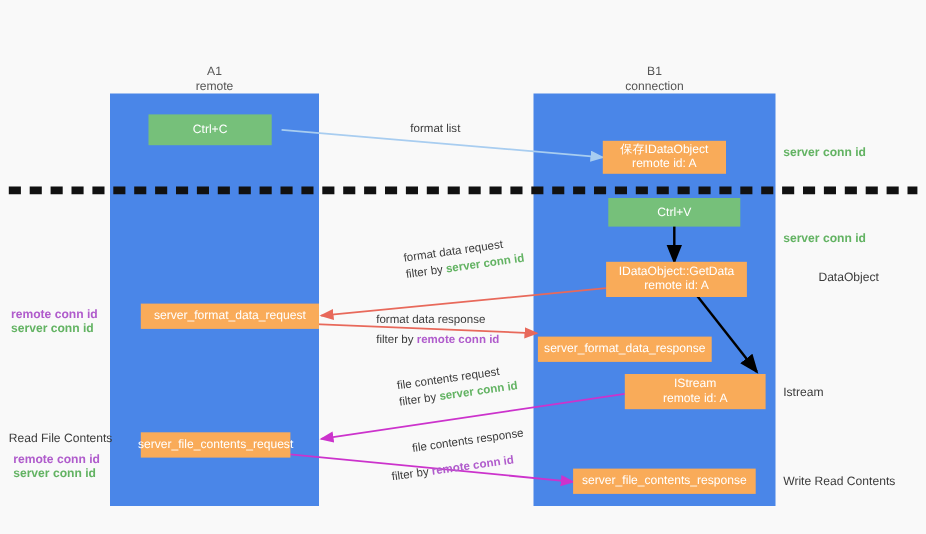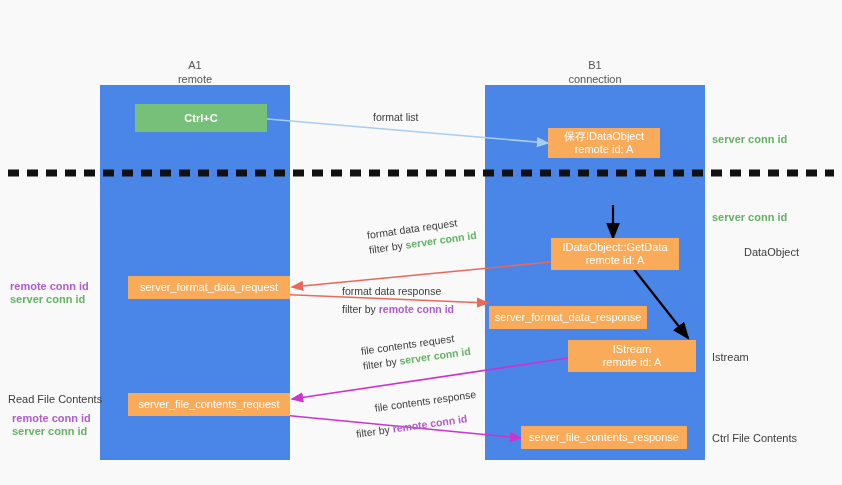--- a/index.html
+++ b/index.html
@@ -94,49 +94,52 @@
 
     <line x1="128" y1="288" x2="488" y2="303" stroke="#e8695b" stroke-width="1.6" marker-end="url(#ah-red)"></line>
 
     <line x1="568" y1="358" x2="292" y2="399" stroke="#cc33cc" stroke-width="1.6" marker-end="url(#ah-mag)"></line>
 
     <line x1="128" y1="400" x2="521" y2="438" stroke="#cc33cc" stroke-width="1.6" marker-end="url(#ah-mag)"></line>
 
     <line x1="8" y1="173" x2="834" y2="173" stroke="#111111" stroke-width="7" stroke-dasharray="11 8"></line>
   </svg>
 
-  <div class="box green" style="left:135px;top:104px;width:132px;height:28px;font-weight:bold;">
+  <div class="box green" style="left:135px;top:104px;width:112px;height:28px;">
     <span class="ln">Ctrl+C</span>
   </div>
 
   <div class="box orange" style="left:548px;top:128px;width:112px;height:30px;">
     <span class="ln">保存IDataObject</span>
     <span class="ln">remote id: A</span>
   </div>
 
+  <div class="box green" style="left:553px;top:180px;width:120px;height:26px;">
+    <span class="ln">Ctrl+V</span>
+  </div>
 
   <div class="box orange" style="left:551px;top:238px;width:128px;height:32px;">
     <span class="ln">IDataObject::GetData</span>
     <span class="ln">remote id: A</span>
   </div>
 
   <div class="box orange" style="left:568px;top:340px;width:128px;height:32px;">
     <span class="ln">IStream</span>
     <span class="ln">remote id: A</span>
   </div>
 
   <div class="box orange" style="left:128px;top:276px;width:162px;height:23px;">
     <span class="ln">server_format_data_request</span>
   </div>
 
   <div class="box orange" style="left:489px;top:306px;width:158px;height:23px;">
     <span class="ln">server_format_data_response</span>
   </div>
 
-  <div class="box orange" style="left:128px;top:393px;width:162px;height:23px;">
+  <div class="box orange" style="left:128px;top:393px;width:136px;height:23px;">
     <span class="ln">server_file_contents_request</span>
   </div>
 
   <div class="box orange" style="left:521px;top:426px;width:166px;height:23px;">
     <span class="ln">server_file_contents_response</span>
   </div>
 
   <div class="ann" style="left:373px;top:110px;">
     <span class="r1">format list</span>
   </div>
@@ -158,21 +161,21 @@
 
   <div class="ann rot" style="left:352px;top:404px;">
     <span class="r1" style="margin-left:22px;">file contents response</span>
     <span class="r2" style="margin-top:8px;"><span class="plain-t">filter by </span><span class="purple-t">remote conn id</span></span>
   </div>
 
   <div class="side green-t" style="left:712px;top:132px;">server conn id</div>
   <div class="side green-t" style="left:712px;top:210px;">server conn id</div>
   <div class="side dark" style="left:712px;top:245px;padding-left:32px;">DataObject</div>
   <div class="side dark" style="left:712px;top:350px;">Istream</div>
-  <div class="side dark" style="left:712px;top:431px;">Ctrl File Contents</div>
+  <div class="side dark" style="left:712px;top:431px;">Write Read Contents</div>
 
   <div class="side purple-t" style="left:10px;top:279px;">remote conn id</div>
   <div class="side green-t" style="left:10px;top:292px;">server conn id</div>
 
   <div class="side dark" style="left:8px;top:392px;">Read File Contents</div>
   <div class="side purple-t" style="left:12px;top:411px;">remote conn id</div>
   <div class="side green-t" style="left:12px;top:424px;">server conn id</div>
 
 </div>
 

